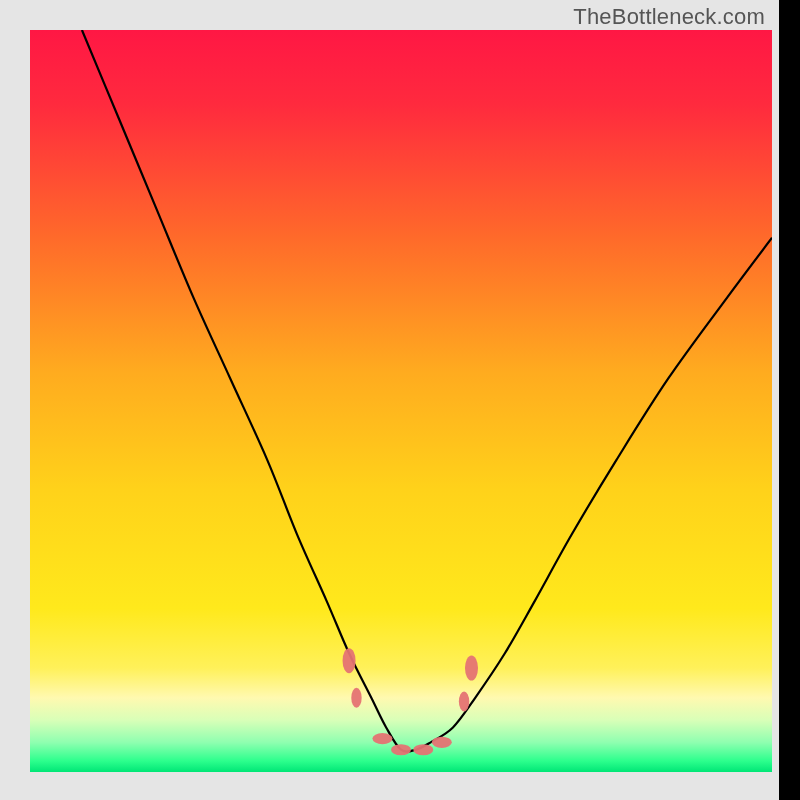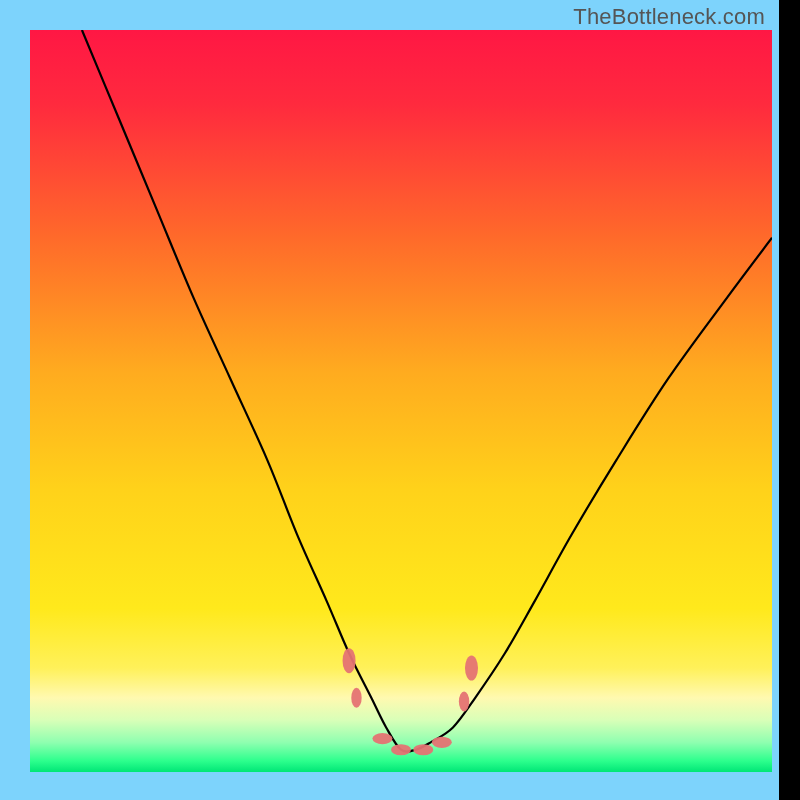--- a/index.html
+++ b/index.html
@@ -8,21 +8,21 @@
     width: 800px;
     height: 800px;
     background: #000;
     overflow: hidden;
     font-family: Arial, Helvetica, sans-serif;
   }
   .outer {
     position: relative;
     width: 779px;
     height: 800px;
-    background: #7dd3fc;
+    background: #e5e5e5;
   }
   .plot-frame {
     position: absolute;
     left: 30px;
     top: 30px;
     width: 742px;
     height: 742px;
     box-sizing: border-box;
     overflow: hidden;
   }

